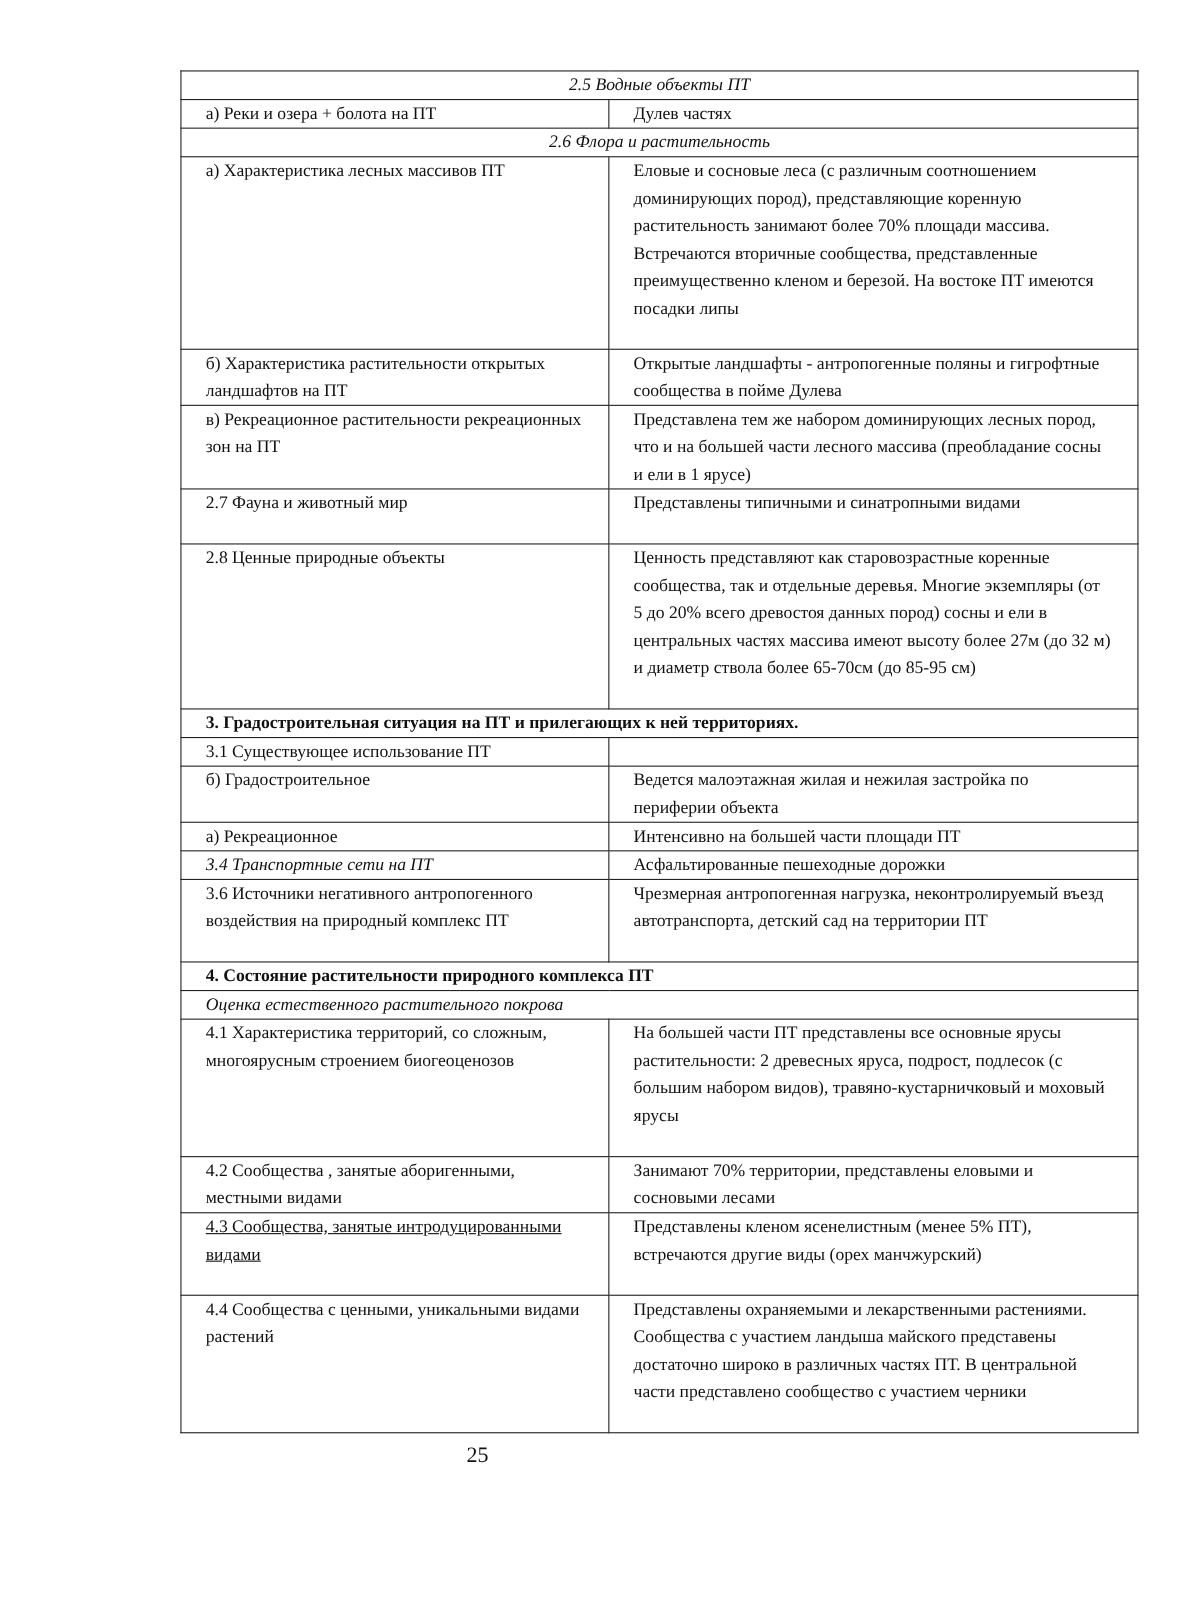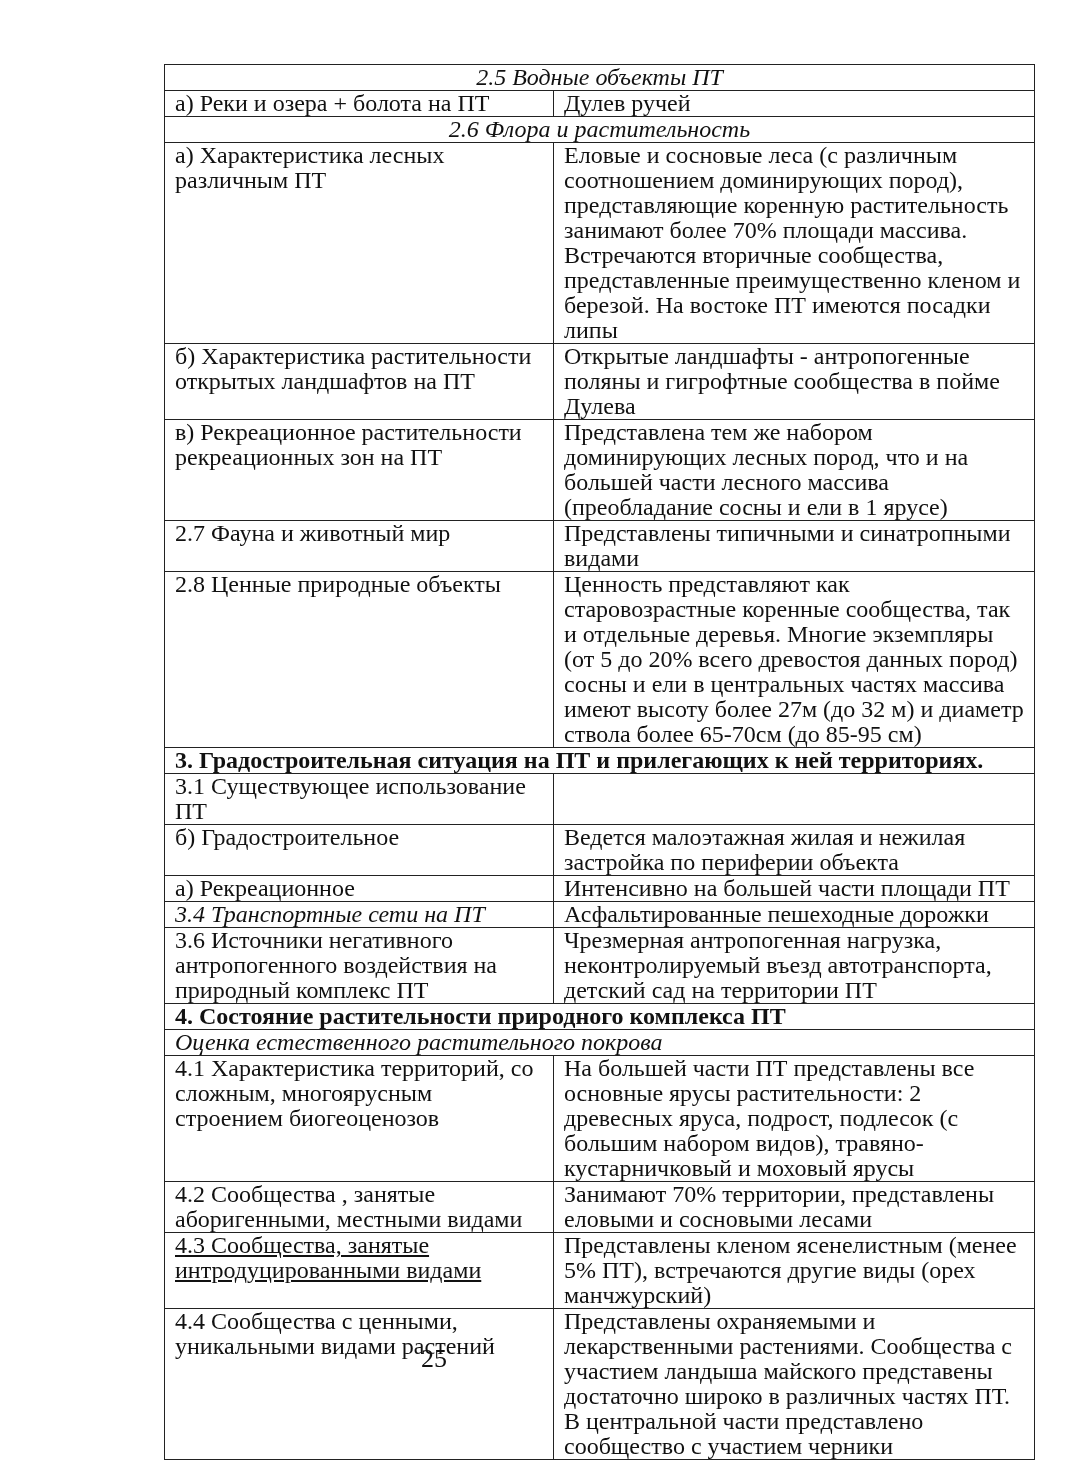--- a/index.html
+++ b/index.html
@@ -1,50 +1,50 @@
 <!DOCTYPE html>
 <html><head>
   <meta charset="utf-8">
   <style>
     html, body { margin: 0; padding: 0; background: #ffffff; }
     body { width: 1080px; height: 1474px; position: relative; overflow: hidden;
            font-family: "Liberation Serif", serif; color: #111; }
     table.doc { position: absolute; left: 164px; top: 64px; width: 870px;
                 border-collapse: collapse; table-layout: fixed; }
-    table.doc td { border: 1.5px solid #222; vertical-align: top; padding: 0 10px;
-                   font-size: 24px; line-height: 25px; box-sizing: border-box; }
+    table.doc td { border: 1.5px solid #222; vertical-align: top; padding: 0 22px;
+                   font-size: 16px; line-height: 25px; box-sizing: border-box; }
     col.c1 { width: 389px; }
     col.c2 { width: 481px; }
     td.center-italic { text-align: center; font-style: italic; }
     td.bold-head { font-weight: bold; }
     td.italic-head { font-style: italic; }
-    .page-number { position: absolute; top: 1344px; left: 0; width: 868px; text-align: center;
-                   font-size: 26px; font-family: "Liberation Serif", serif; }
+    .page-number { position: absolute; top: 1312px; left: 0; width: 868px; text-align: center;
+                   font-size: 20px; font-family: "Liberation Serif", serif; }
   </style>
 </head>
 <body>
 
 <table class="doc">
   <colgroup>
       <col class="c1">
       <col class="c2">
     </colgroup>
   <tbody id="doc-body">
       <tr>
         <td colspan="2" class="center-italic" style="height: 25px;">2.5 Водные объекты ПТ</td>
       </tr>
       <tr>
         <td style="height: 25px;">а) Реки и озера + болота на ПТ</td>
-        <td>Дулев ручей</td>
+        <td>Дулев частях</td>
       </tr>
       <tr>
         <td colspan="2" class="center-italic" style="height: 25px;">2.6 Флора и растительность</td>
       </tr>
       <tr>
-        <td style="height: 175px;">а) Характеристика лесных различным ПТ</td>
+        <td style="height: 175px;">а) Характеристика лесных массивов ПТ</td>
         <td>Еловые и сосновые леса (с различным соотношением доминирующих пород), представляющие коренную растительность занимают более 70% площади массива. Встречаются вторичные сообщества, представленные преимущественно кленом и березой. На востоке ПТ имеются посадки липы</td>
       </tr>
       <tr>
         <td style="height: 50px;">б) Характеристика растительности открытых ландшафтов на ПТ</td>
         <td>Открытые ландшафты - антропогенные поляны и гигрофтные сообщества в пойме Дулева</td>
       </tr>
       <tr>
         <td style="height: 75px;">в) Рекреационное растительности рекреационных зон на ПТ</td>
         <td>Представлена тем же набором доминирующих лесных  пород, что и на большей части лесного массива (преобладание сосны и ели в 1 ярусе)</td>
       </tr>

